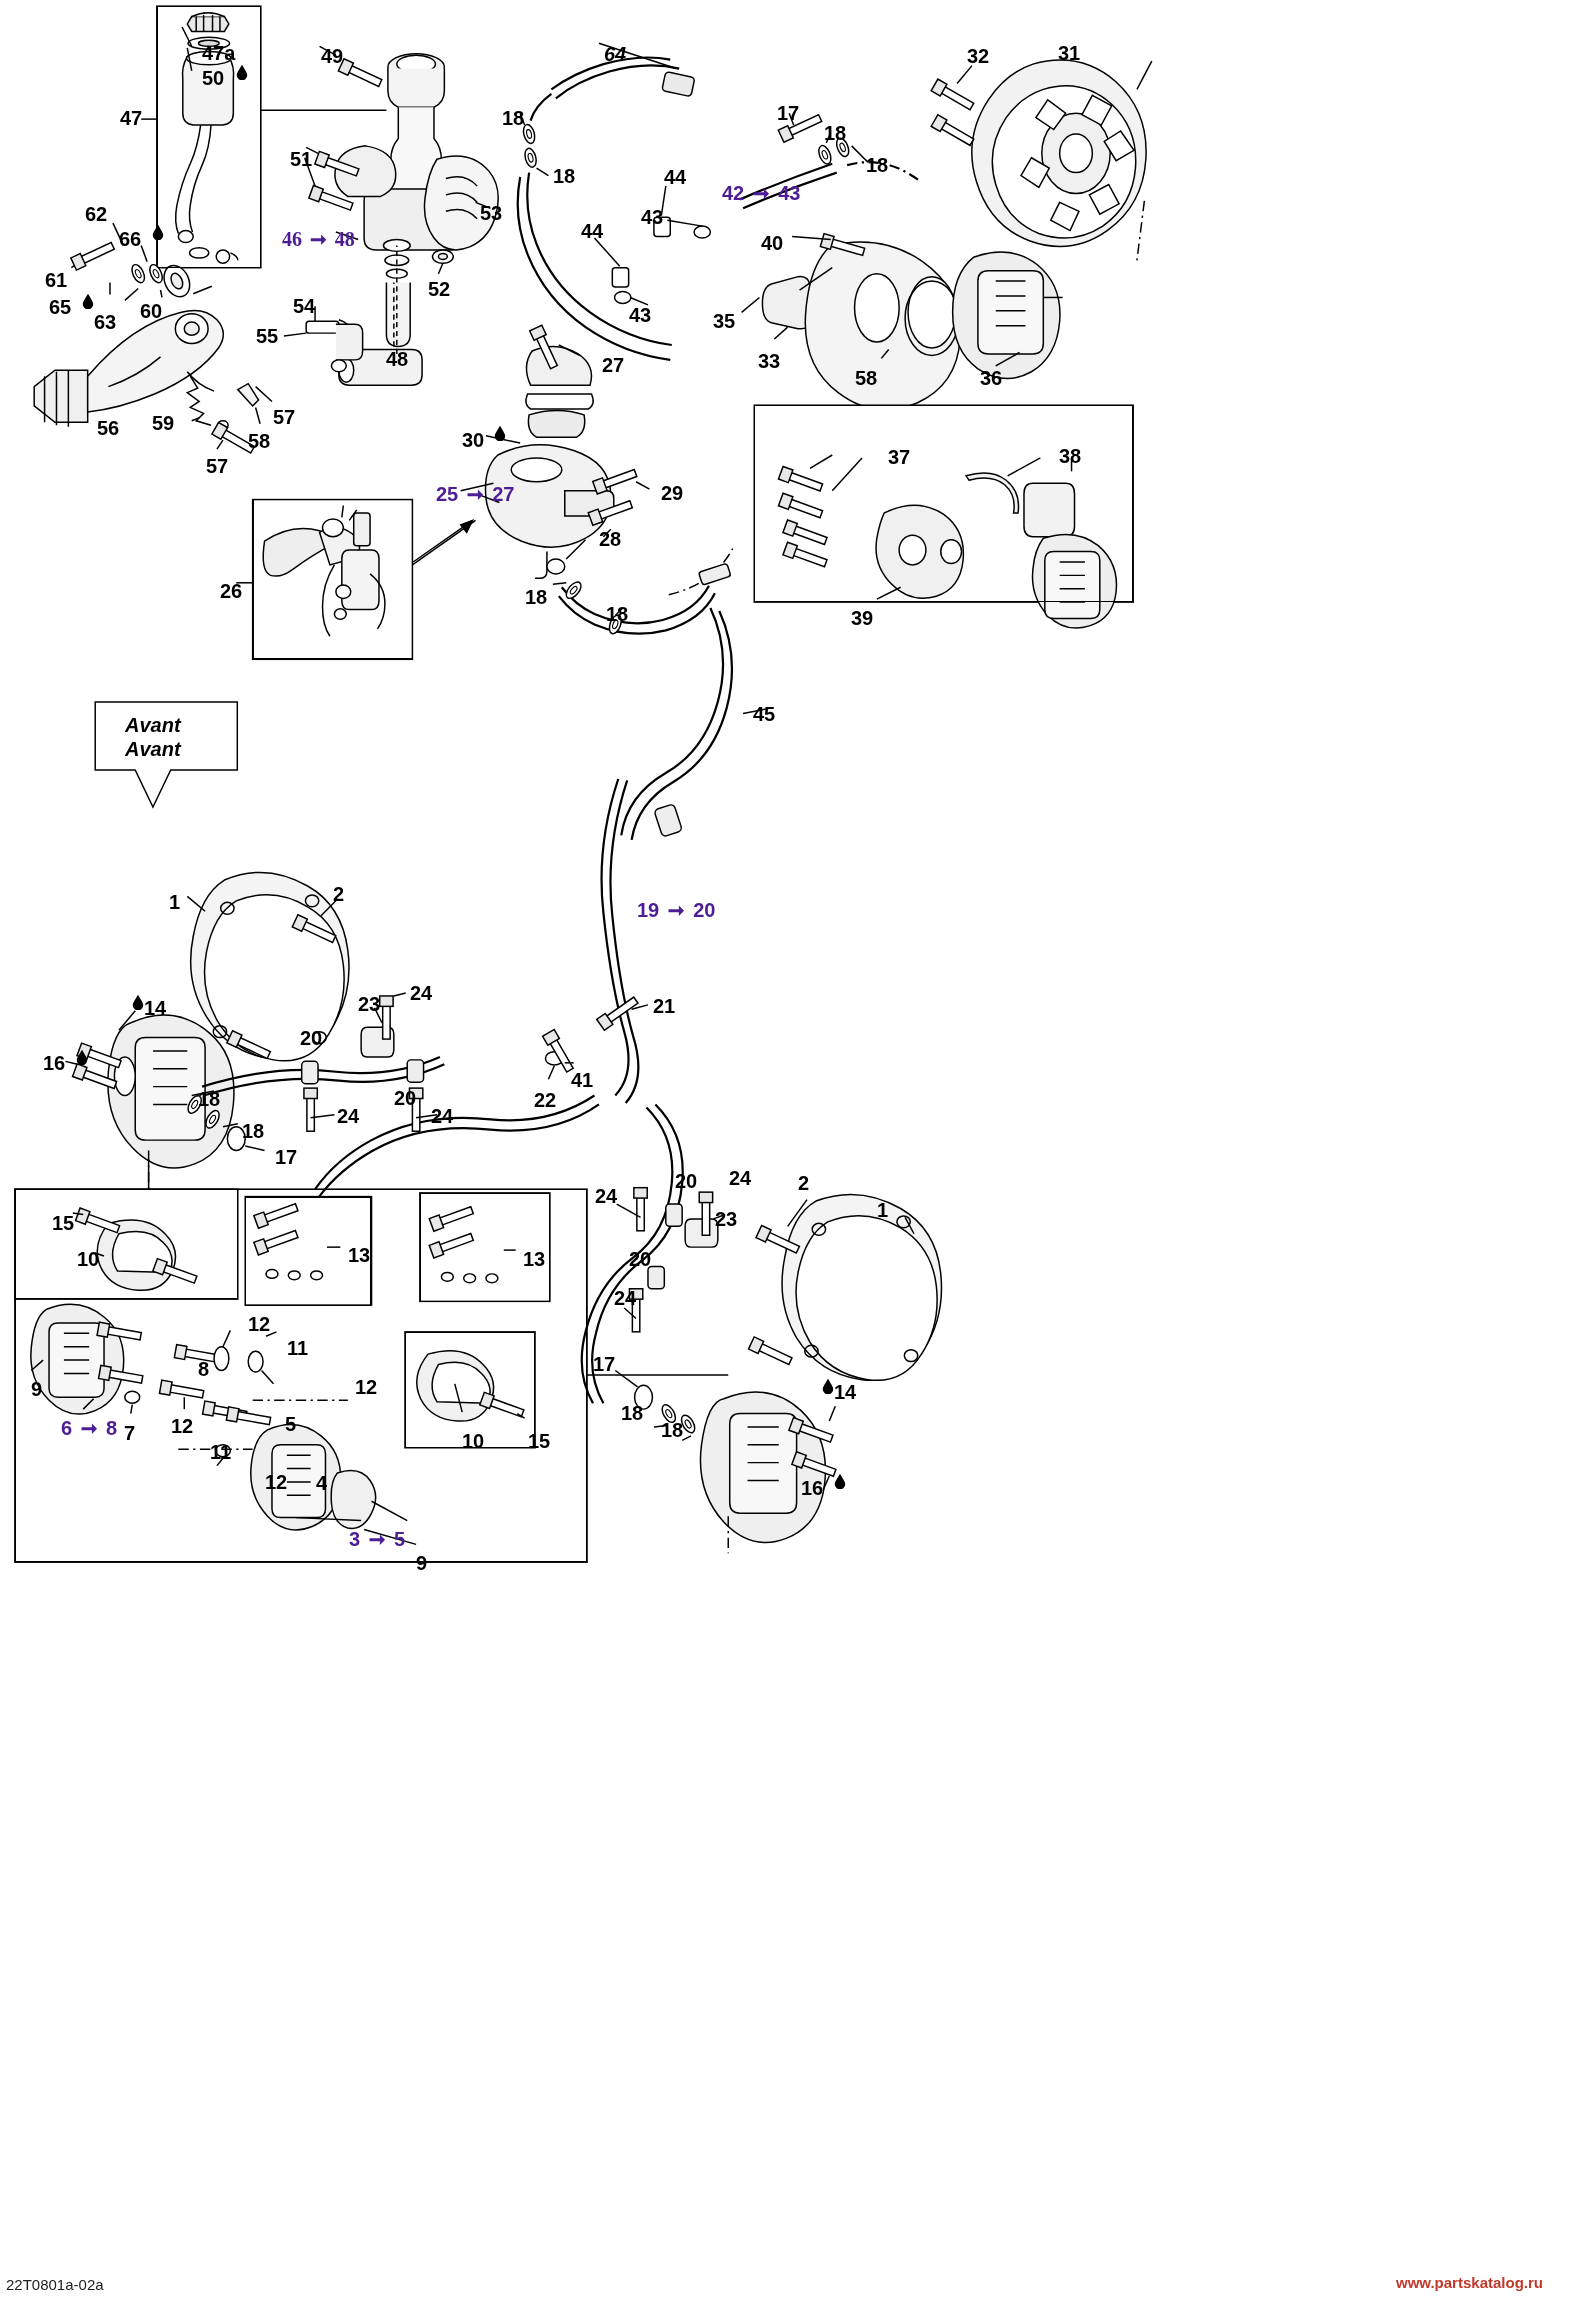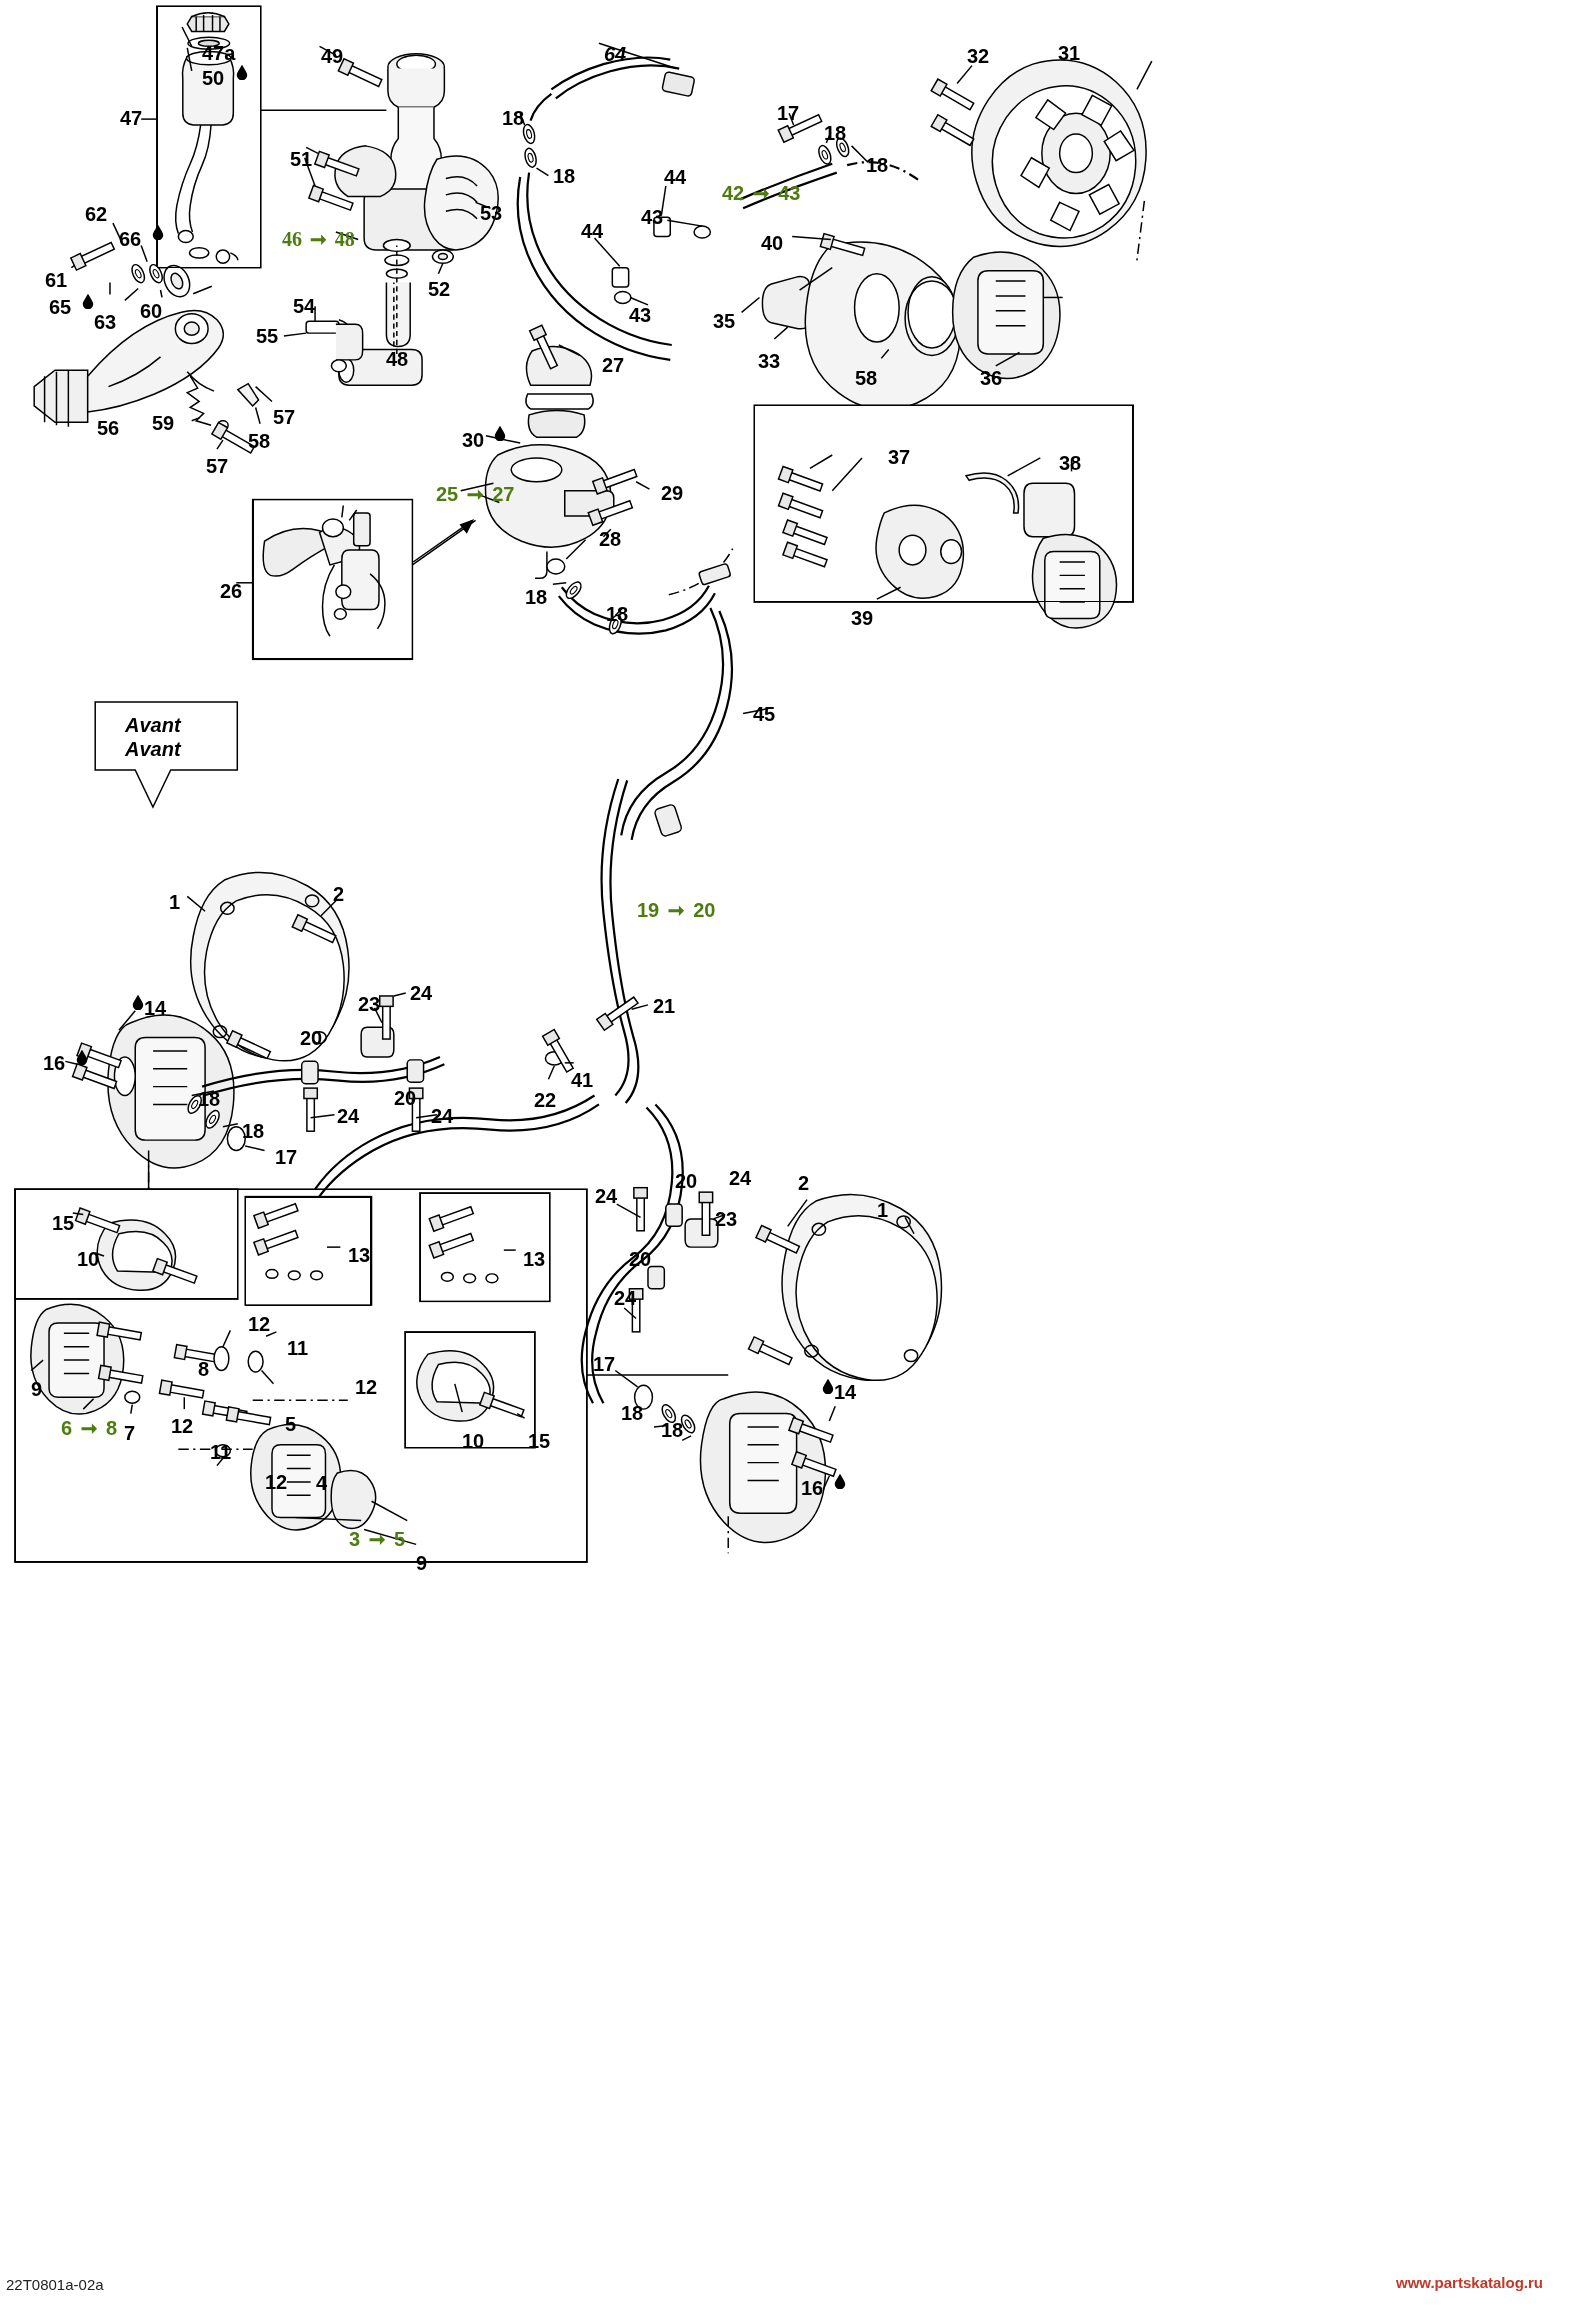--- a/index.html
+++ b/index.html
@@ -1,20 +1,20 @@
 <!DOCTYPE html>
 <html style="font-size:12px"><head>
 <meta charset="utf-8">
 <style>
   html,body{margin:0;padding:0;background:#ffffff;}
   body{width:1588px;height:2307px;position:relative;font-family:"Liberation Sans",sans-serif;overflow:hidden;}
   #sheet{position:absolute;inset:0;}
   .lbl{position:absolute;font-size:20px;font-weight:bold;color:#000;white-space:nowrap;line-height:1;}
   .lbl.it{font-style:italic;}
-  .arrowtxt{position:absolute;font-size:20px;font-weight:bold;color:#4d7c0f;white-space:nowrap;}
+  .arrowtxt{position:absolute;font-size:20px;font-weight:bold;color:#4c1d95;white-space:nowrap;}
   .wm{position:absolute;font-size:15px;color:#c0392b;font-weight:bold;}
   .code{position:absolute;font-size:15px;color:#222;}
   .box{position:absolute;border:1.5px solid #000;box-sizing:border-box;background:transparent;}
   svg.art{position:absolute;left:0;top:0;width:1588px;height:2307px;pointer-events:none;}
   .drop{position:absolute;width:12px;height:16.4px;}
   .frontbox{position:absolute;}
 </style>
 </head>
 <body>
 
@@ -586,21 +586,21 @@
     <svg width="12" height="16.4" viewBox="0 0 16 22">
         <path d="M8 1 C12 8 15 12 15 15 A7 7 0 0 1 1 15 C1 12 4 8 8 1z" fill="#000"></path>
       </svg>
   </div>
   <div class="lbl" style="left:661px;top:483px;">29</div>
   <div class="lbl" style="left:599px;top:529px;">28</div>
   <div class="lbl" style="left:220px;top:581px;">26</div>
   <div class="lbl" style="left:525px;top:587px;">18</div>
   <div class="lbl" style="left:606px;top:604px;">18</div>
   <div class="lbl" style="left:888px;top:447px;">37</div>
-  <div class="lbl" style="left:1059px;top:446px;margin-top:7px;">38</div>
+  <div class="lbl" style="left:1059px;top:446px;">38</div>
   <div class="lbl" style="left:851px;top:608px;">39</div>
   <div class="lbl" style="left:753px;top:704px;">45</div>
   <div class="lbl" style="left:169px;top:892px;">1</div>
   <div class="lbl" style="left:333px;top:884px;">2</div>
   <div class="lbl" style="left:144px;top:998px;">14</div>
   <div class="drop" style="left:132px;top:994px;">
     <svg width="12" height="16.4" viewBox="0 0 16 22">
         <path d="M8 1 C12 8 15 12 15 15 A7 7 0 0 1 1 15 C1 12 4 8 8 1z" fill="#000"></path>
       </svg>
   </div>

